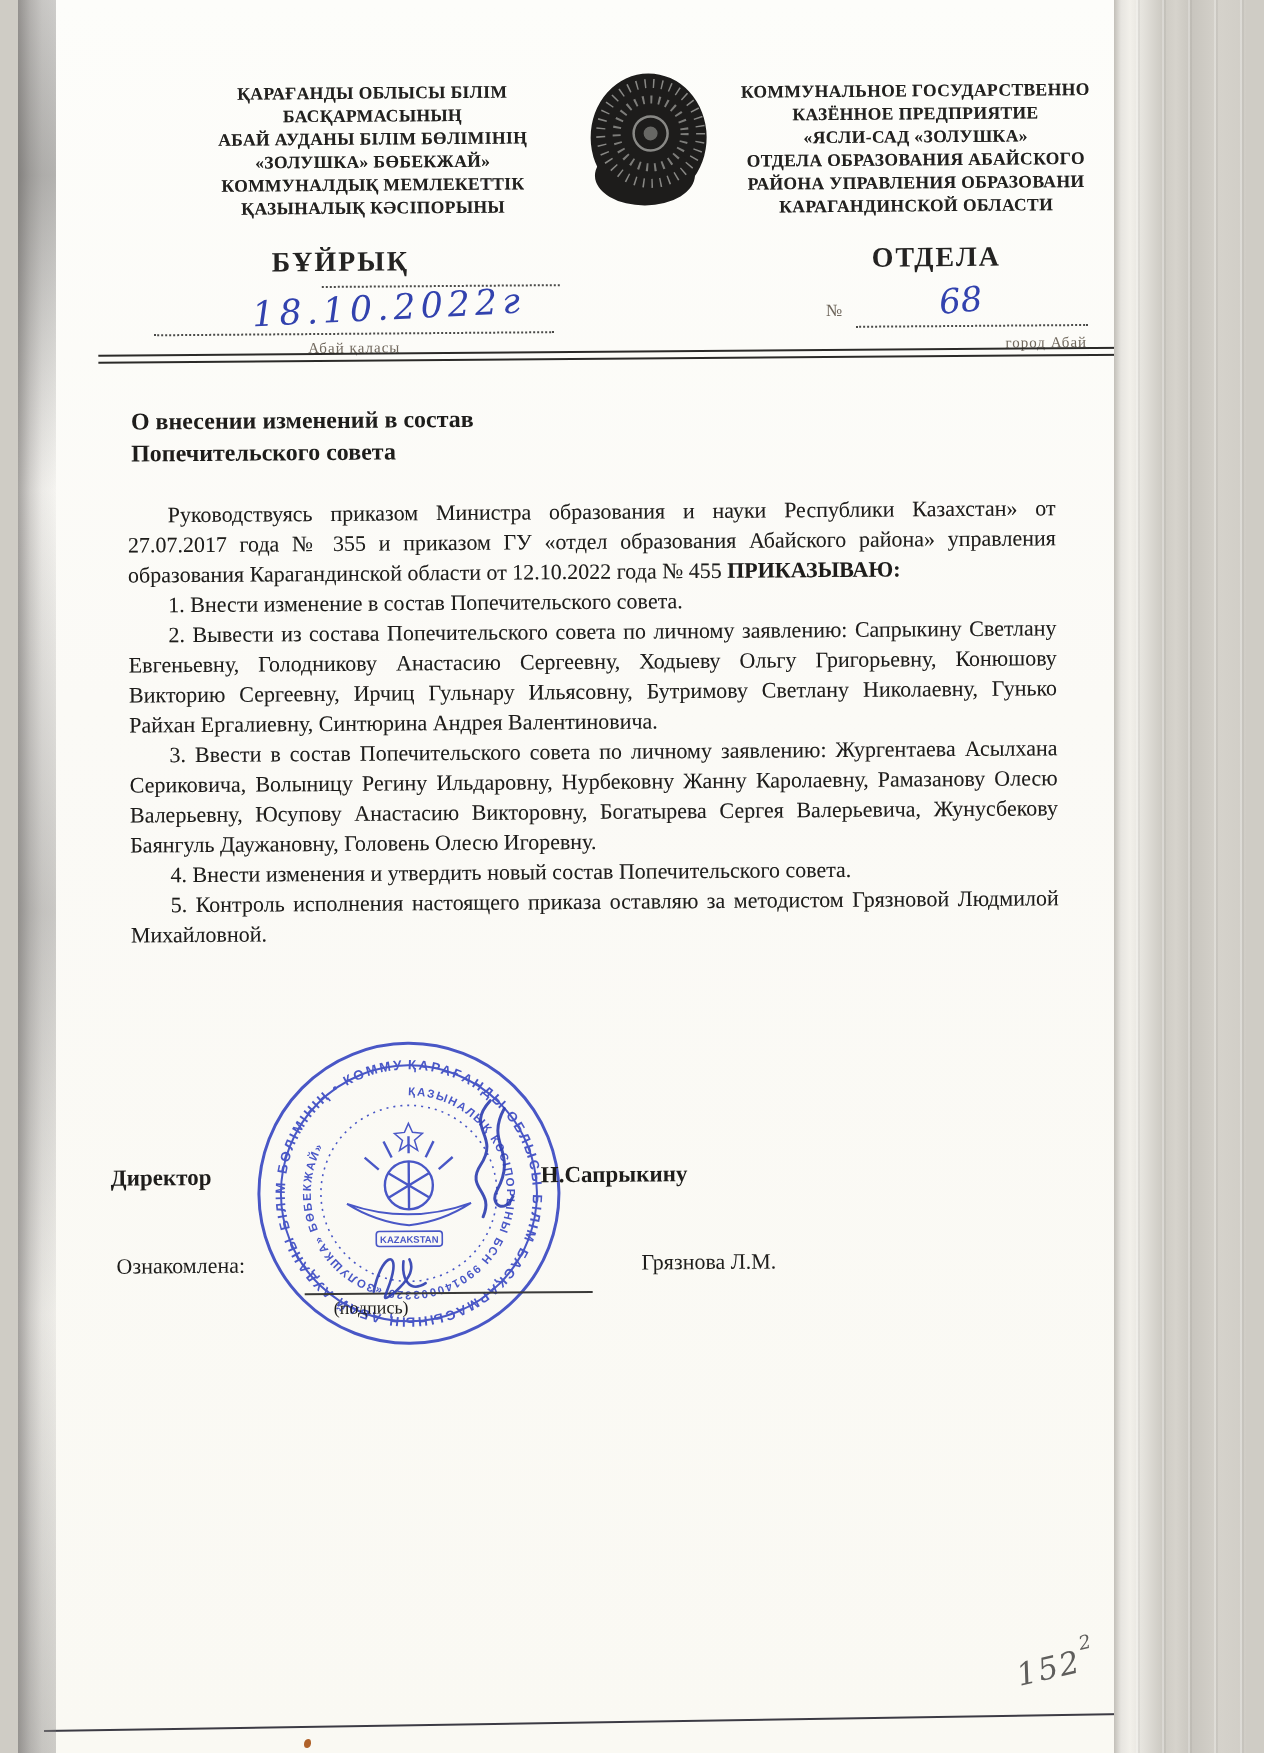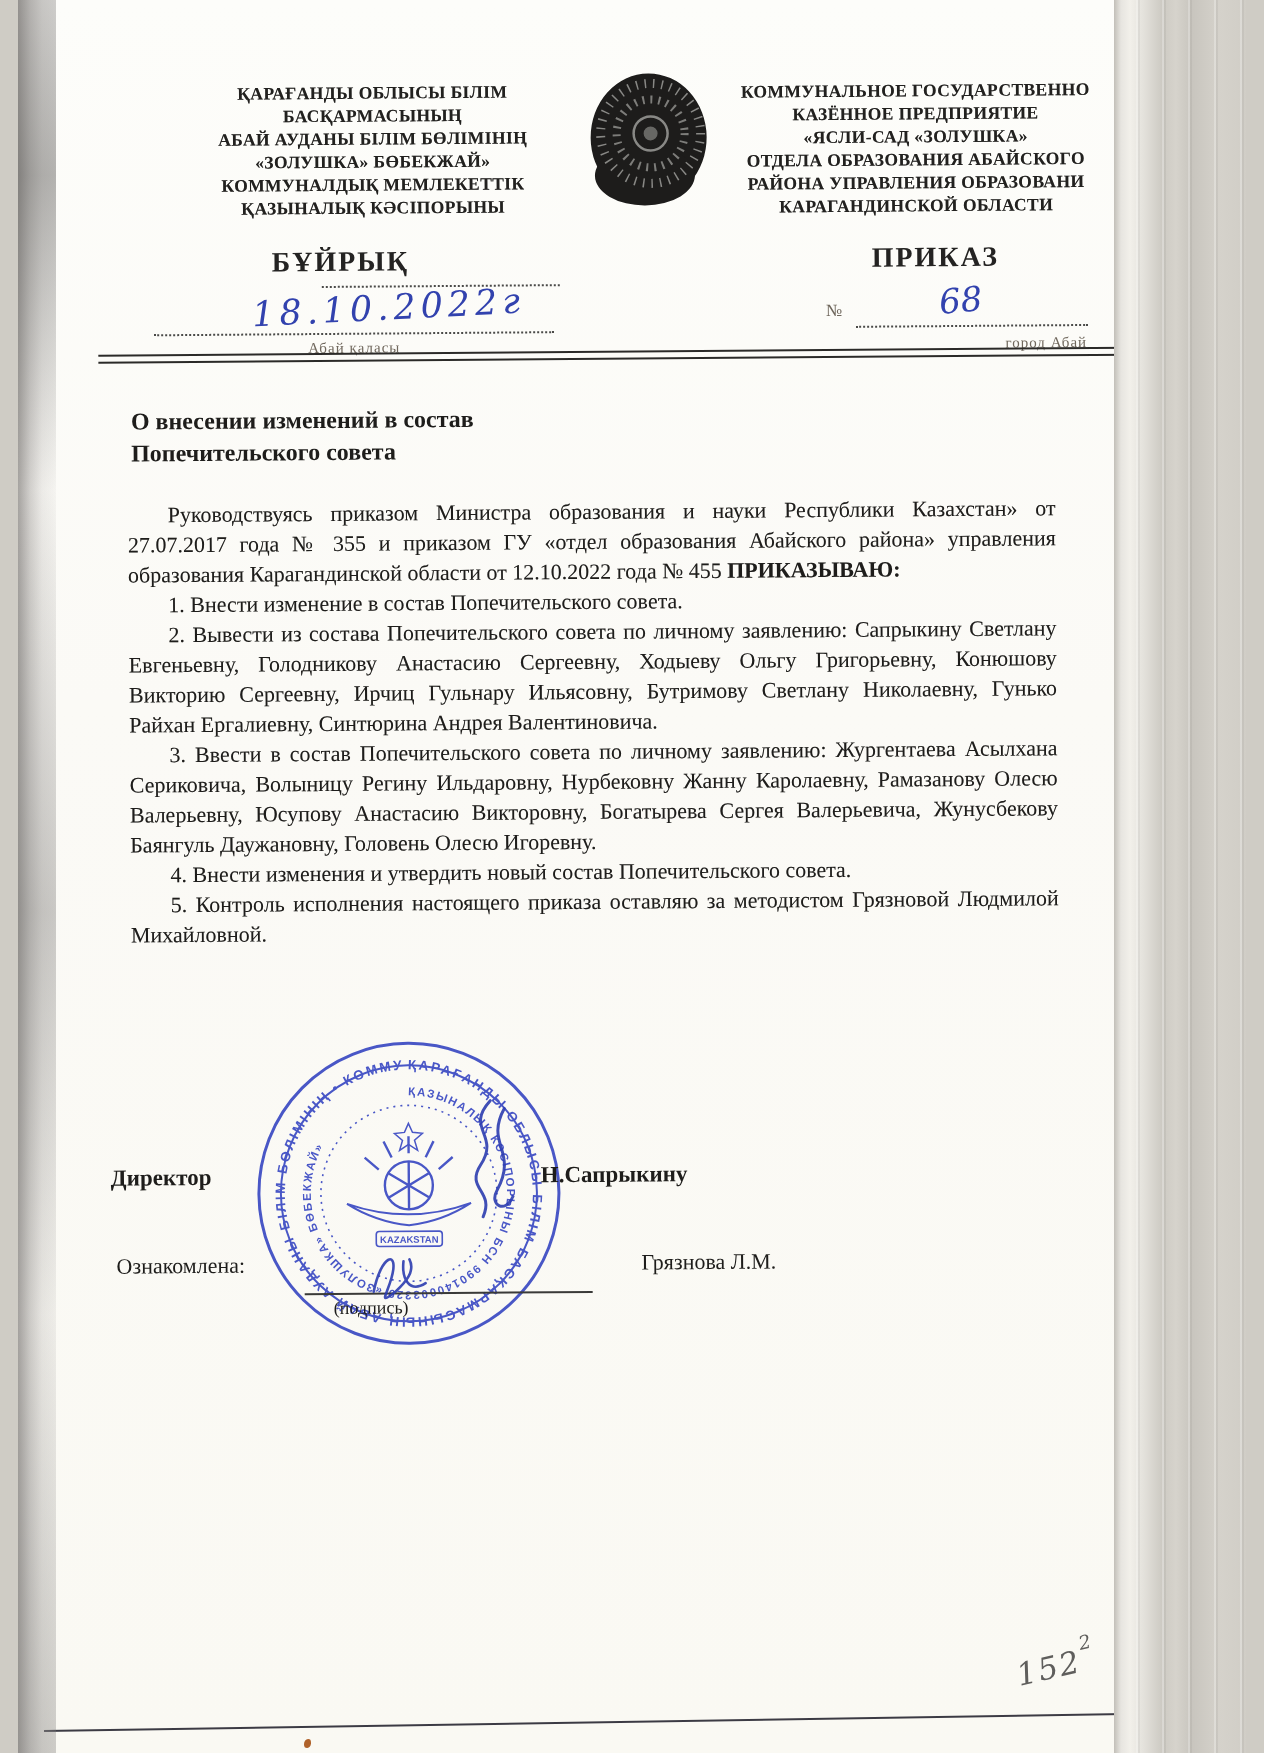--- a/index.html
+++ b/index.html
@@ -92,21 +92,21 @@
       <div>КАРАГАНДИНСКОЙ ОБЛАСТИ</div>
     </div>
 
     <div class="big-title" style="left:258px;top:244px;">БҰЙРЫҚ</div>
     <div class="dotline" style="left:308px;top:284px;width:238px;"></div>
 
     <div class="hand" style="left:238px;top:286px;font-size:35px;letter-spacing:5px;transform:rotate(-2.5deg);">18.10.2022г</div>
     <div class="dotline" style="left:140px;top:331px;width:400px;"></div>
     <div class="small-faded" style="left:240px;top:338px;width:200px;text-align:center;">Абай қаласы</div>
 
-    <div class="big-title" style="left:858px;top:244px;">ПРИКАЗ</div>
+    <div class="big-title" style="left:858px;top:244px;">ОТДЕЛА</div>
     <div class="small-faded" style="left:812px;top:303px;font-size:17px;">№</div>
     <div class="hand" style="left:925px;top:283px;font-size:34px;transform:rotate(-5deg);">68</div>
     <div class="dotline" style="left:842px;top:328px;width:232px;"></div>
     <div class="small-faded" style="left:952px;top:338px;width:160px;text-align:center;">город Абай</div>
 
     <div id="dblrule"></div>
 
     <div class="subject" style="top:402px;">О внесении изменений в состав</div>
     <div class="subject" style="top:434px;">Попечительского совета</div>
 

